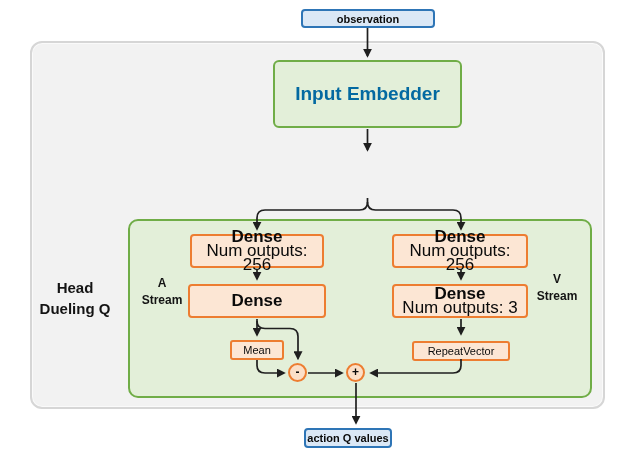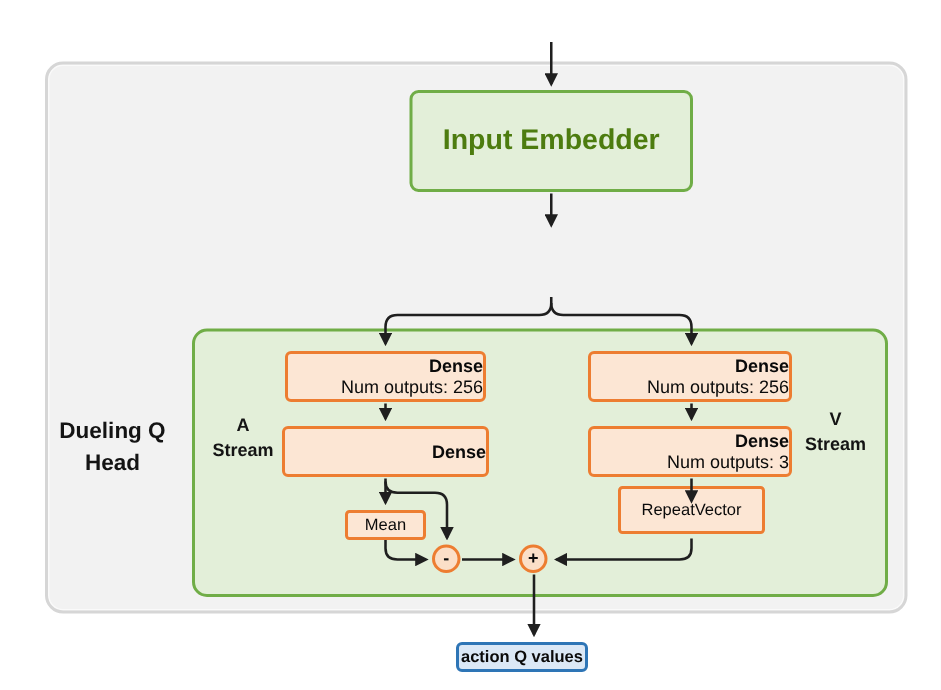--- a/index.html
+++ b/index.html
@@ -18,69 +18,70 @@
   .io-node{background:var(--blue-fill);border:2px solid var(--blue-border);border-radius:4px;
            font-size:11px;font-weight:bold;color:#0a0a0a;}
   #observation{left:301px;top:9px;width:134px;height:19px;}
   #action-q{left:304px;top:428px;width:88px;height:20px;}
 
   .outer-panel{position:absolute;left:30px;top:41px;width:575px;height:368px;
                background:var(--panel-fill);border:2px solid var(--panel-border);border-radius:12px;
                box-shadow:inset 0 0 0 1px #fafafa;}
 
   .green-node{background:var(--green-fill);border:2px solid var(--green-border);border-radius:6px;
-              font-weight:bold;color:#4d7c0f;}
+              font-weight:bold;color:#0369a1;}
   #input-embedder{left:273px;top:60px;width:189px;height:68px;font-size:19px;}
   #middleware{left:275px;top:155px;width:187px;height:43px;font-size:17px;}
 
   .head-panel{position:absolute;left:128px;top:219px;width:464px;height:179px;
               background:var(--green-fill);border:2px solid var(--green-border);border-radius:10px;}
 
   .dense{background:var(--orange-fill);border:2px solid var(--orange-border);border-radius:4px;
-         font-size:12px;line-height:14px;color:#0a0a0a;align-items:flex-end;}
+         font-size:17px;line-height:14px;color:#0a0a0a;}
   .dense .t{font-weight:bold;}
   #dense-a1{left:190px;top:234px;width:134px;height:34px;}
   #dense-a2{left:188px;top:284px;width:138px;height:34px;}
   #dense-v1{left:392px;top:234px;width:136px;height:34px;}
   #dense-v2{left:392px;top:284px;width:136px;height:34px;}
 
   .op-box{background:var(--orange-fill);border:2px solid var(--orange-border);border-radius:3px;
           font-size:11px;font-weight:normal;color:#0a0a0a;}
   #mean{left:230px;top:340px;width:54px;height:20px;}
-  #repeat-vector{left:412px;top:324px;width:98px;height:32px;}
+  #repeat-vector{left:412px;top:341px;width:98px;height:20px;}
 
   .op-circle{background:var(--circle-fill);border:2px solid var(--orange-border);border-radius:50%;
              width:19px;height:19px;font-size:12px;font-weight:bold;line-height:15px;color:#0a0a0a;}
   #minus-circle{left:288px;top:363px;}
   #plus-circle{left:346px;top:363px;}
 
   .side-label{position:absolute;text-align:center;font-weight:bold;color:#141414;}
   #head-title{left:20px;top:277px;width:110px;font-size:15px;line-height:21px;}
   #a-stream-label{left:134px;top:275px;width:56px;font-size:12px;line-height:17px;}
   #v-stream-label{left:529px;top:271px;width:56px;font-size:12px;line-height:17px;}
 
   svg.edges{position:absolute;left:0;top:0;pointer-events:none;}
   .edge{fill:none;stroke:var(--arrow);stroke-width:1.7px;}
   .arrowhead{fill:var(--arrow);}
 </style>
 </head>
 <body>
 
 <div class="stage">
 
+  <div class="node io-node" id="observation">observation</div>
 
   <div class="outer-panel"></div>
 
   <div class="node green-node" id="input-embedder">Input Embedder</div>
 
   <div class="head-panel"></div>
 
   <div class="side-label" id="head-title">
+    <div>Head</div>
     <div>Dueling Q</div>
-    <div>Head</div>
   </div>
   <div class="side-label" id="a-stream-label">
     <div>A</div>
     <div>Stream</div>
   </div>
   <div class="side-label" id="v-stream-label">
     <div>V</div>
     <div>Stream</div>
   </div>
 

